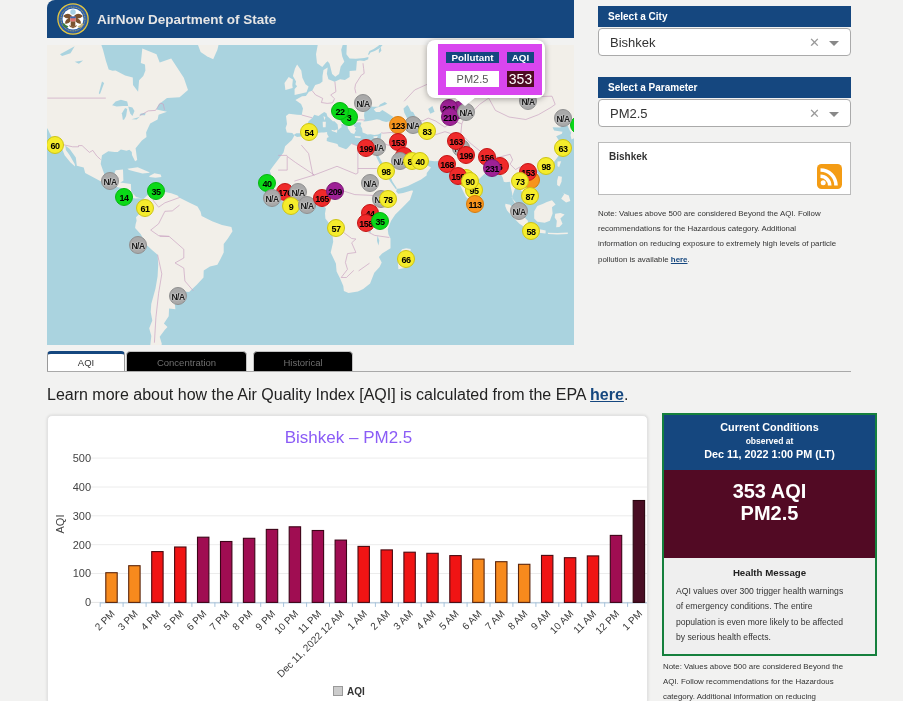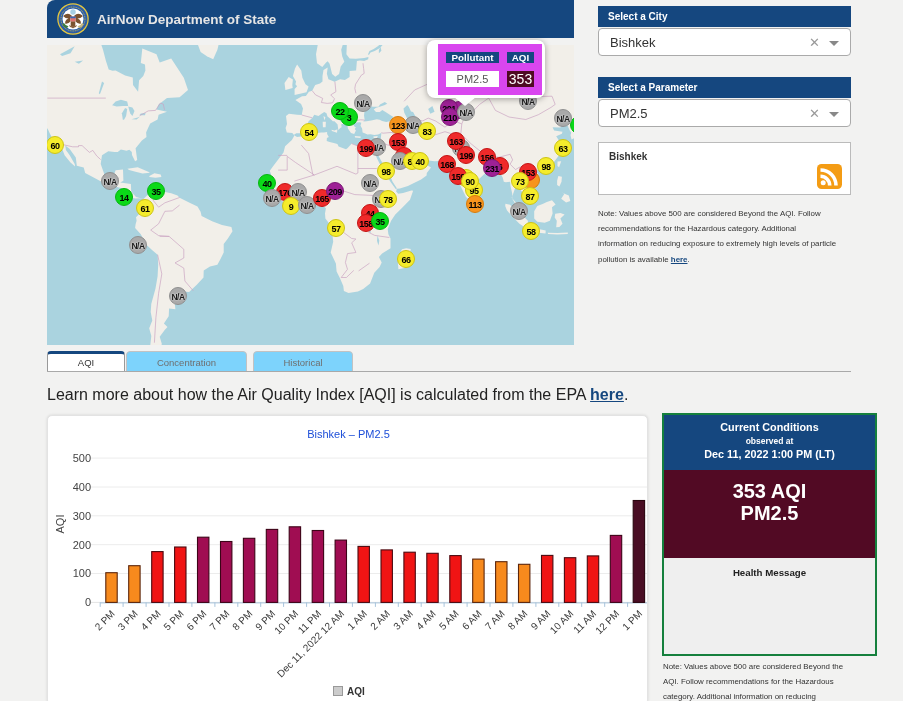--- a/index.html
+++ b/index.html
@@ -24,26 +24,26 @@
 #ptable .aqi{background:#4f0a23;color:#fff;font-size:14px}
 .bluebar{background:#15477f;color:#fff;font-weight:bold;font-size:10px;line-height:21px;padding-left:10px}
 .dd{background:#fff;border:1px solid #aaa;border-radius:4px;font-size:13px;color:#333}
 .dd .x{position:absolute;right:30px;top:6px;color:#999;font-size:13px;line-height:15px}
 .dd .car{position:absolute;right:11px;top:12px;width:0;height:0;border-left:5px solid transparent;border-right:5px solid transparent;border-top:5px solid #888}
 #rss{left:598px;top:142px;width:253px;height:53px;background:#fff;border:1px solid #bbb}
 .note{font-size:7.9px;color:#333;line-height:15.2px;letter-spacing:0}
 .note a{color:#15477f;font-weight:bold}
 .tab{position:absolute;top:351px;height:21px;border-radius:4px 4px 0 0;font-size:9.5px;text-align:center;line-height:21px}
 .tab.on{background:#fff;border:1px solid #999;border-top:3px solid #15477f;color:#333;line-height:17px}
-.tab.off{background:#7dd3fc;border:1px solid #c2c2c2;color:#6f6f6f}
+.tab.off{background:#000000;border:1px solid #c2c2c2;color:#6f6f6f}
 #tabline{left:47px;top:371px;width:804px;height:1px;background:#a9a9a9}
 #learn{left:47px;top:386px;font-size:16px;color:#222}
 #learn a{color:#15477f;font-weight:bold}
 #card{left:47px;top:415px;width:601px;height:290px;background:#fff;border:1px solid #e3e3e3;border-radius:5px;box-shadow:0 0 3px rgba(0,0,0,.12)}
-#card .cttl{position:absolute;left:0;width:601px;text-align:center;top:12px;font-size:11px;color:#1d4ed8}
+#card .cttl{position:absolute;left:0;width:601px;text-align:center;top:12px;font-size:17px;color:#8b5cf6}
 .yt{font-size:11px;fill:#444;font-family:"Liberation Sans",sans-serif}
 .xt{font-size:10px;fill:#3a3a3a;font-family:"Liberation Sans",sans-serif}
 #leg{position:absolute;left:285px;top:270px;font-size:10px;color:#333;font-weight:bold}
 #leg i{display:inline-block;width:10px;height:10px;background:#ccc;border:1px solid #999;margin-right:4px;vertical-align:-1px}
 #cc{left:662px;top:413px;width:215px;height:243px;border:2px solid #15803d;background:#efefef}
 #cc .b1{background:#15477f;color:#fff;text-align:center;padding-top:6px;height:55px}
 #cc .b1 .l1{font-size:10.8px;font-weight:bold}
 #cc .b1 .l2{font-size:8.5px;font-weight:bold;margin-top:3px}
 #cc .b1 .l3{font-size:10.8px;font-weight:bold;margin-top:2px}
 #cc .b2{background:#520a24;color:#fff;text-align:center;height:88px;padding-top:11px}
@@ -360,14 +360,15 @@
 <div class="b1">
       <div class="l1">Current Conditions</div>
       <div class="l2">observed at</div>
       <div class="l3">Dec 11, 2022 1:00 PM (LT)</div>
     </div>
 <div class="b2">
       <div>353 AQI</div>
       <div>PM2.5</div>
     </div>
 <div class="hm">Health Message</div>
+<div class="ht">AQI values over 300 trigger health warnings<br>of emergency conditions. The entire<br>population is even more likely to be affected<br>by serious health effects.</div>
 </div>
 <div class="abs" id="note2">Note: Values above 500 are considered Beyond the<br>AQI. Follow recommendations for the Hazardous<br>category. Additional information on reducing</div>
 
 </body></html>

